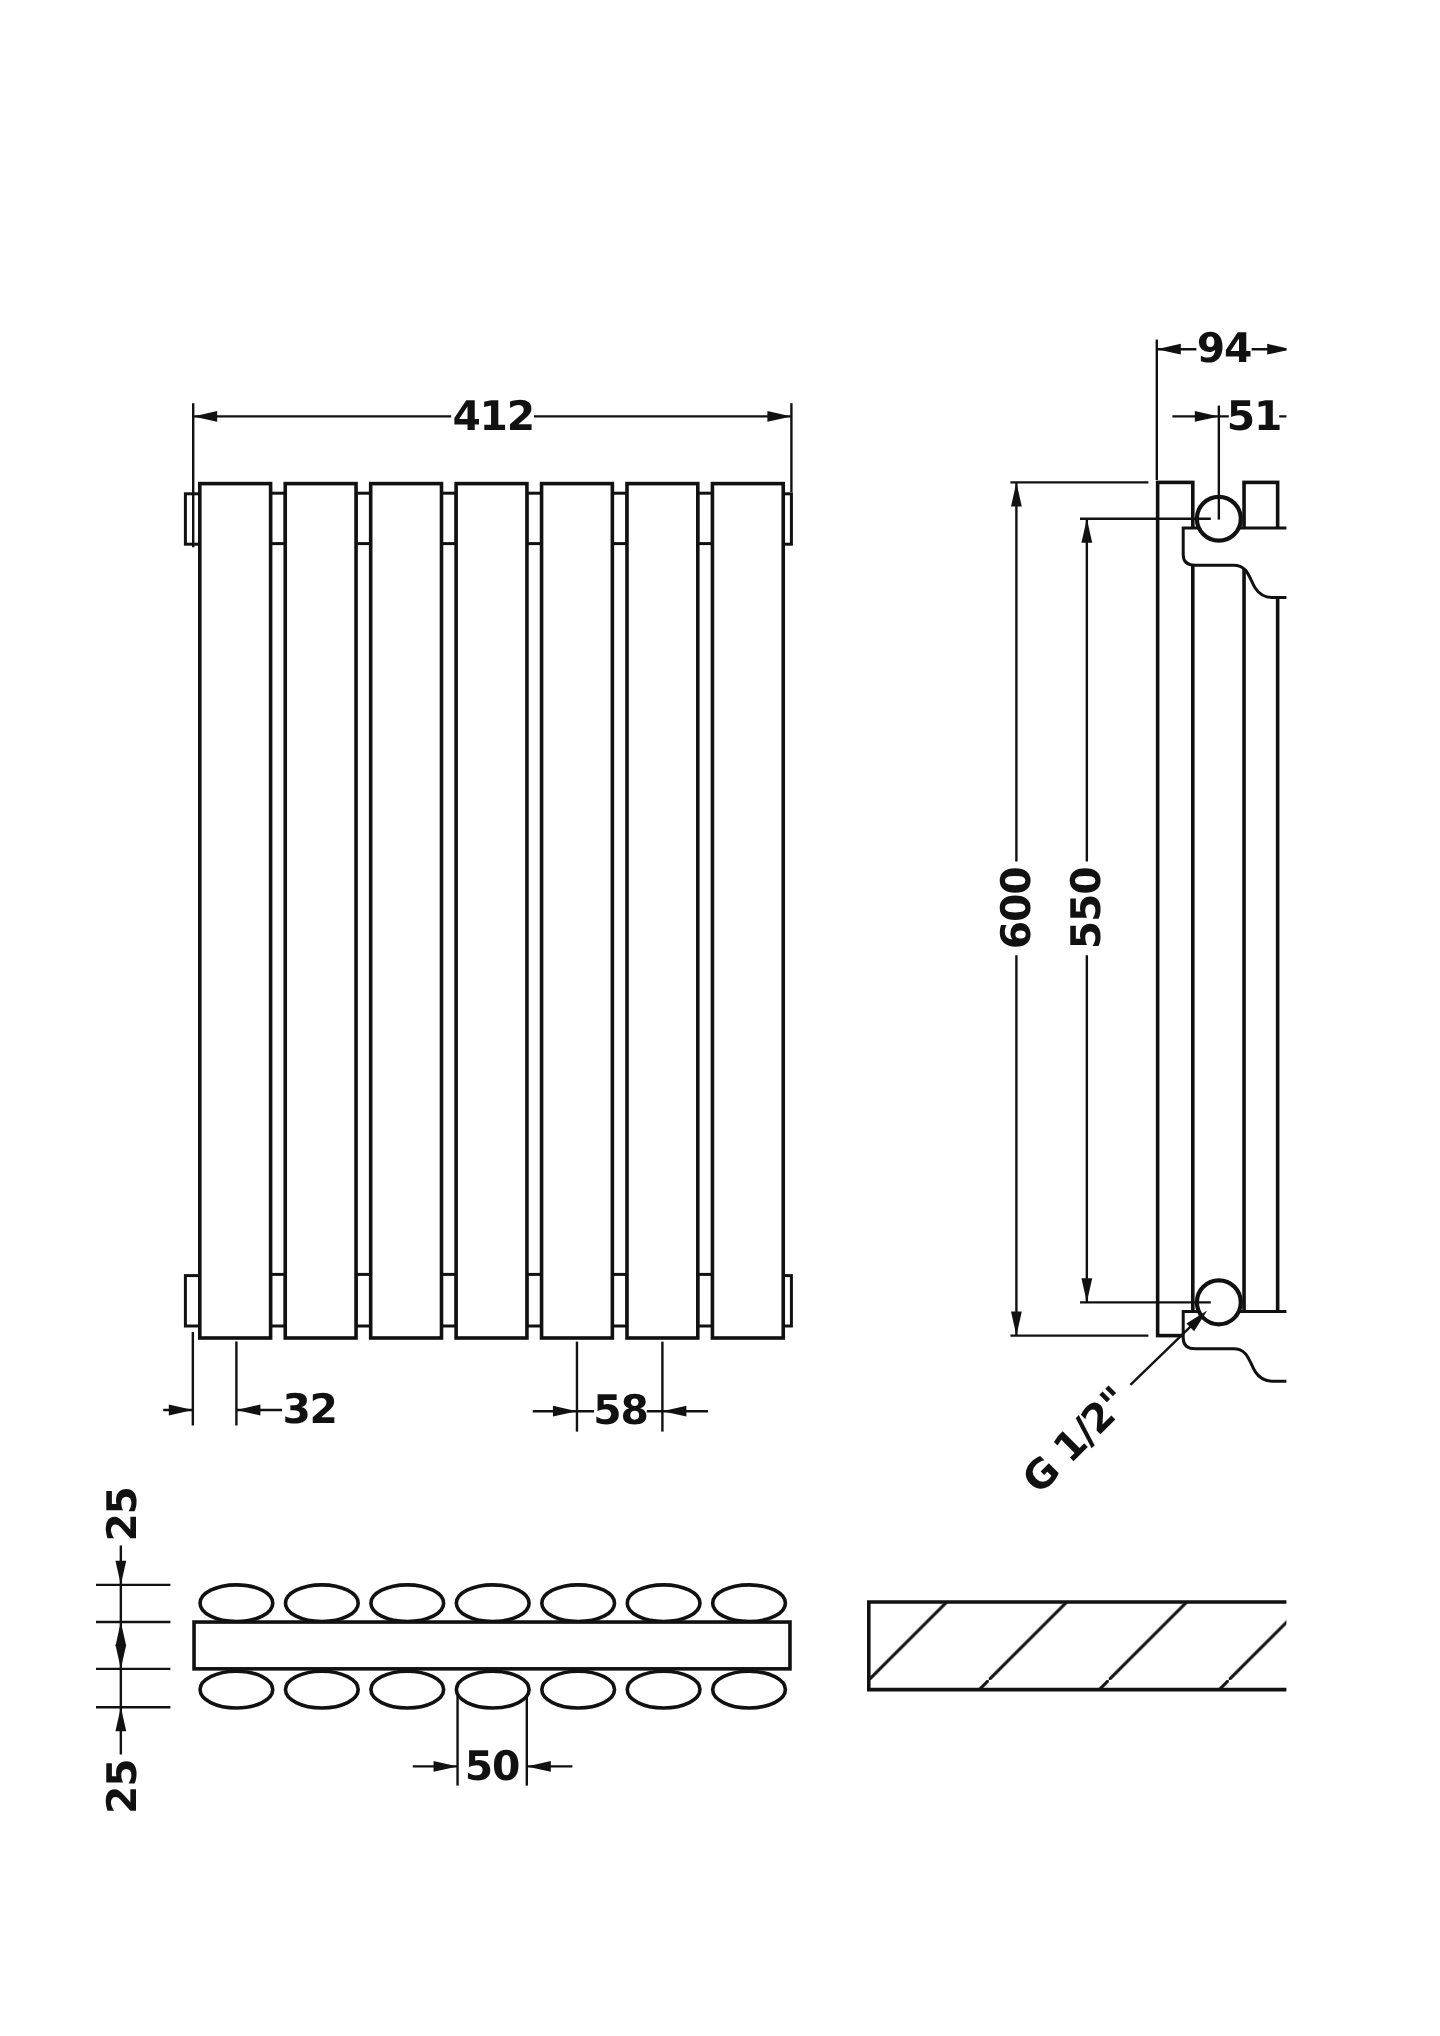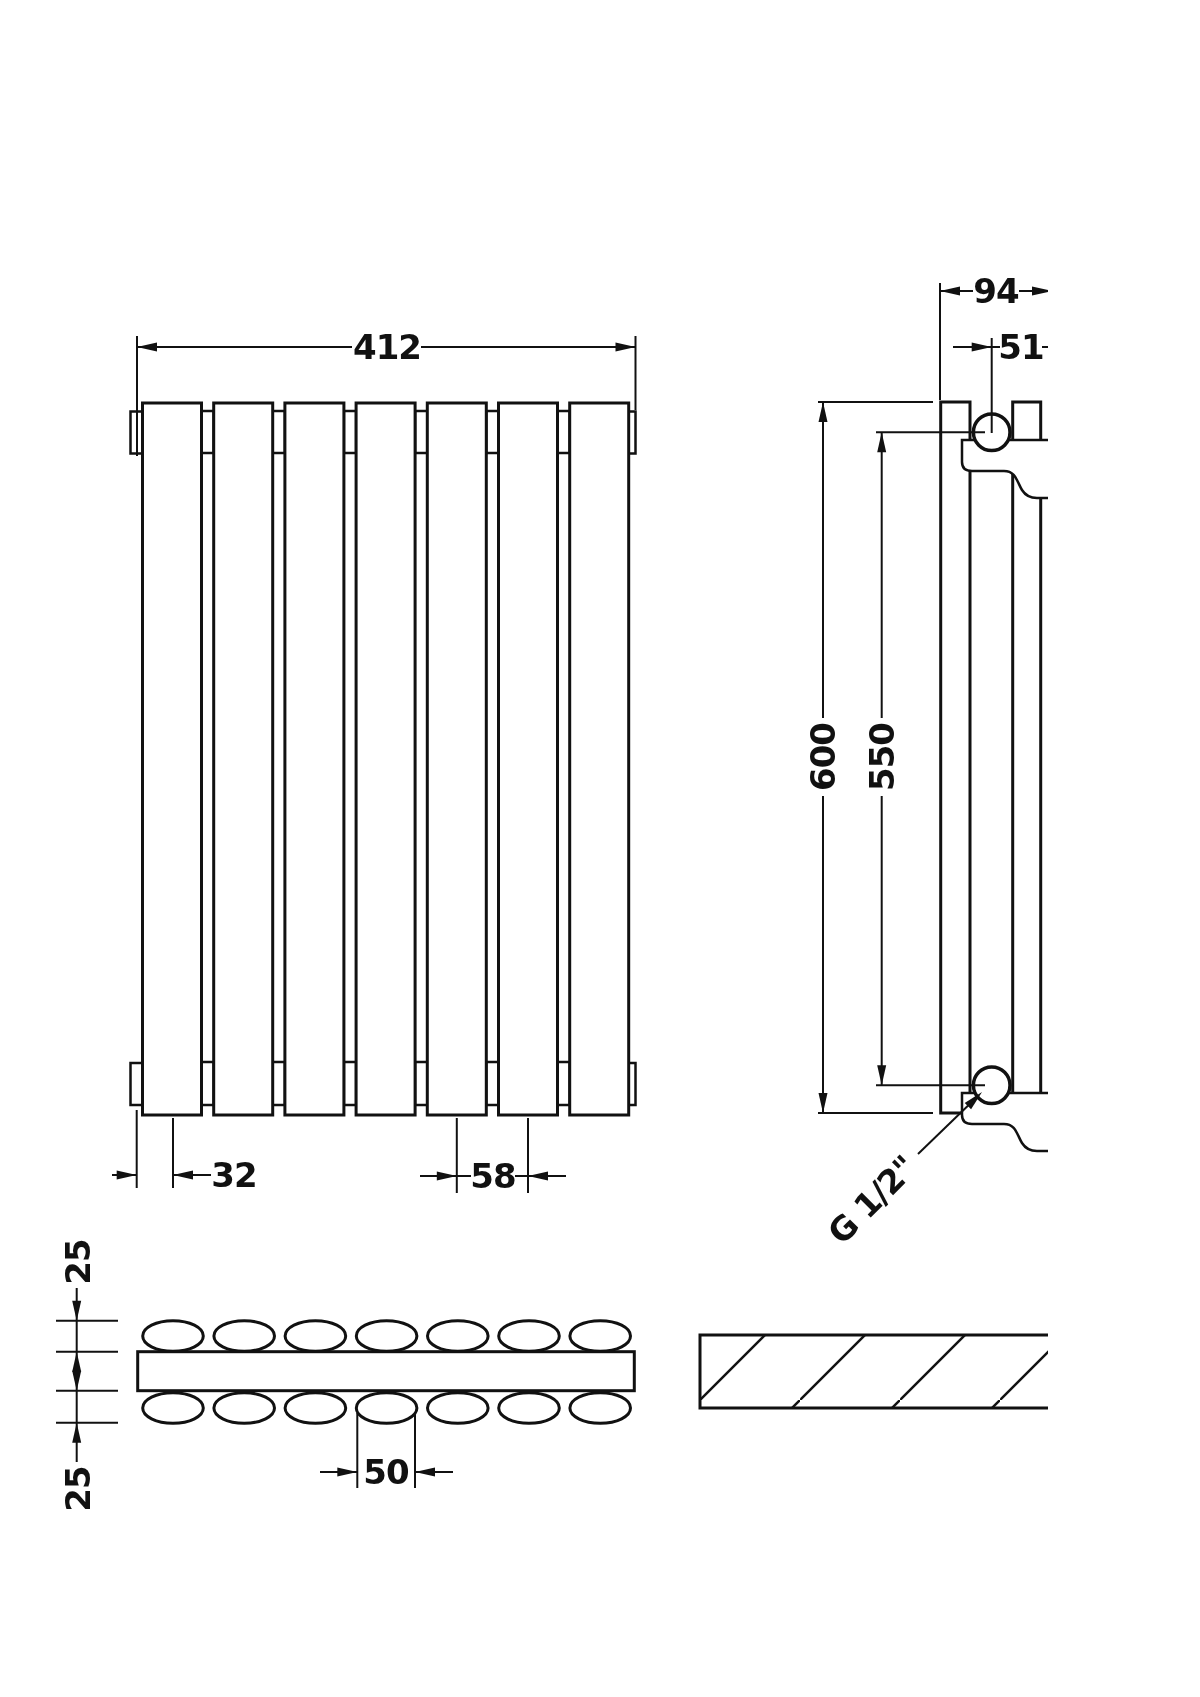--- a/index.html
+++ b/index.html
@@ -1,16 +1,16 @@
 <!DOCTYPE html>
 <html><head>
 <meta charset="utf-8">
 <style>
   html,body{margin:0;padding:0;background:#ffffff;}
-  .page{width:1048px;height:1697px;background:#fff;position:relative;overflow:hidden;}
+  .page{width:1048px;height:1697px;background:#fff;position:relative;overflow:hidden;margin-left:24px;}
   svg{display:block;}
   text{font-family:"DejaVu Sans","Liberation Sans",sans-serif;font-weight:700;fill:#111;}
   .dim-text{font-size:34px;letter-spacing:-1px;}
   .dim-text-sm{font-size:33px;letter-spacing:-1px;}
   .obj{fill:#ffffff;stroke:#111;stroke-width:3;}
   .obj-thin{fill:#ffffff;stroke:#111;stroke-width:2.5;}
   .dim{stroke:#111;stroke-width:2;fill:none;}
   .arrow{fill:#111;stroke:none;}
   .hatch-shape{stroke:#111;stroke-width:3;}
 </style>

